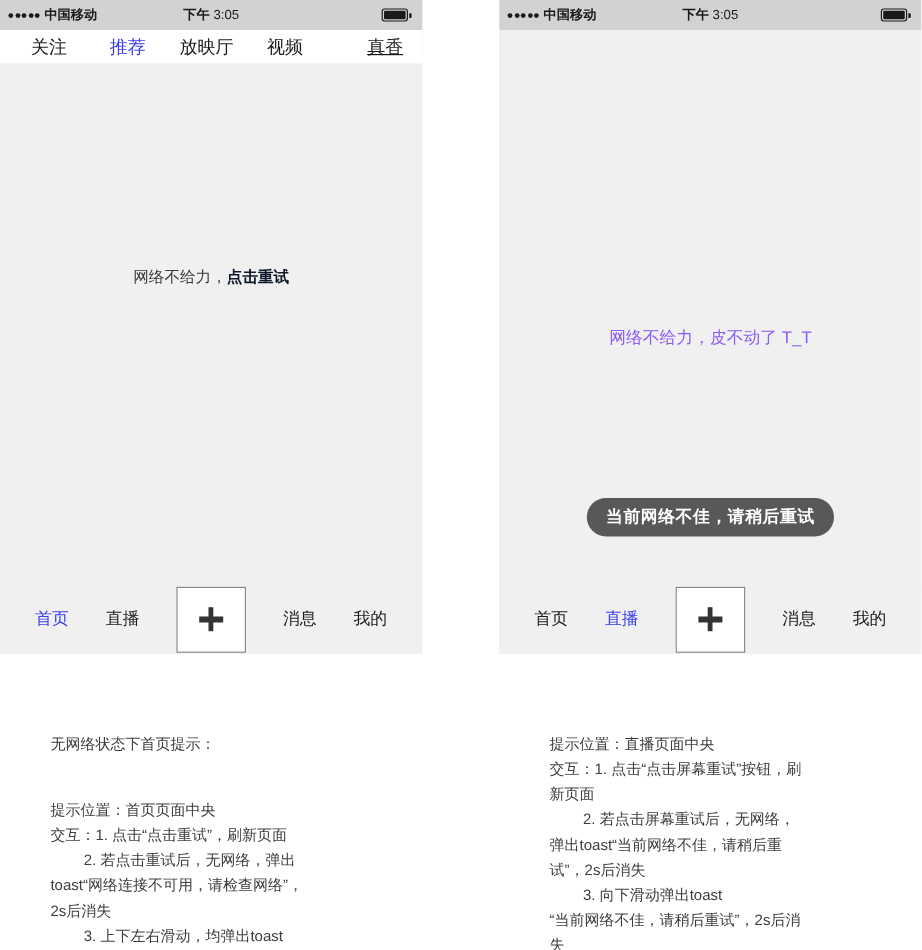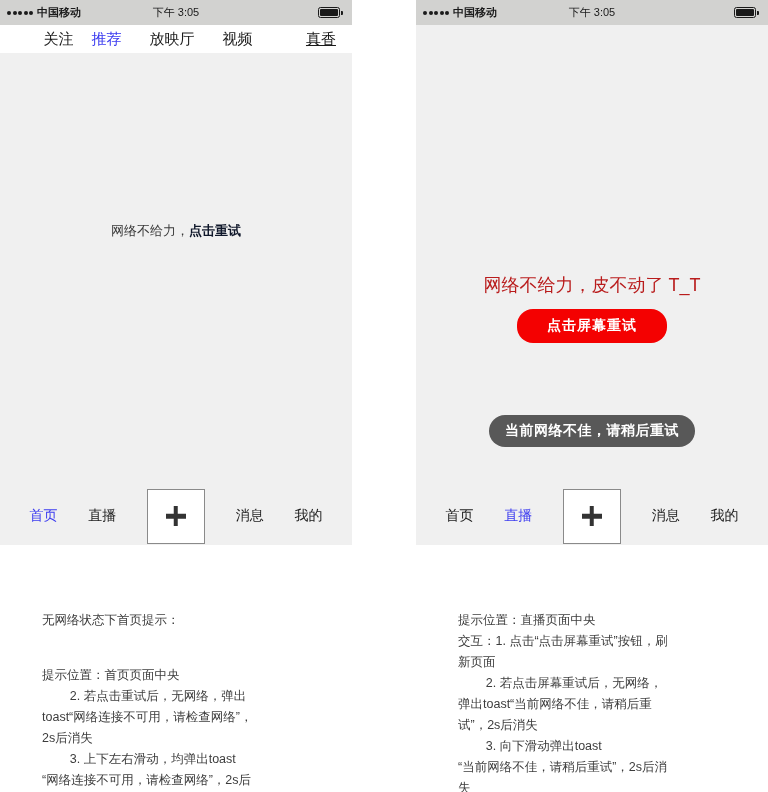--- a/index.html
+++ b/index.html
@@ -69,21 +69,21 @@
     border-radius: 50%;
     background: #1a1a1a;
   }
   .carrier-name { font-size: 11px; font-weight: bold; }
   .statusbar .clock {
     position: absolute;
     left: 0; right: 0;
     text-align: center;
     font-size: 11px;
   }
-  .statusbar .clock .ampm { font-weight: normal; }
+  .statusbar .clock .ampm { font-weight: bold; }
   .battery {
     position: absolute;
     right: 9px;
     display: flex;
     align-items: center;
   }
   .battery .body {
     width: 22px;
     height: 11px;
     border: 1.5px solid #1a1a1a;
@@ -116,21 +116,21 @@
     padding: 0 6px;
     box-sizing: border-box;
     font-size: 15px;
     color: #1a1a1a;
   }
   .top-tabs .tab {
     flex: 1;
     text-align: center;
     white-space: nowrap;
   }
-  .top-tabs .tab.first { text-align: right; padding-left: 2px; }
+  .top-tabs .tab.first { text-align: center; padding-left: 2px; }
   .top-tabs .tab.last  { text-align: right; padding-right: 10px; text-decoration: underline; }
   .top-tabs .tab.active { color: #3b3bf0; }
 
   
   .screen {
     position: relative;
     background: #f0f0f0;
     height: 100%;
   }
   .screen.with-tabs { height: calc(545px - 25px - 28px - 58px); }
@@ -160,22 +160,22 @@
     color: #3a3a3a;
     margin-top: 8px;
     white-space: nowrap;
   }
   .retry-link {
     color: #0f172a;
     font-weight: bold;
   }
 
   .hint-line {
-    font-size: 18px;
-    color: #b91c1c;
+    font-size: 14px;
+    color: #8b5cf6;
     white-space: nowrap;
   }
 
   .retry-btn {
     display: inline-block;
     margin-top: 12px;
     background: #f40101;
     color: #ffffff;
     font-size: 14px;
     font-weight: bold;
@@ -339,21 +339,20 @@
           <span class="body">
               <span class="fill"></span>
             </span>
           <span class="cap"></span>
         </div>
       </div>
 
       <div class="screen no-tabs">
         <div class="center-stack" style="top:248px;">
           <div class="hint-line">网络不给力，皮不动了 T_T</div>
-          <button class="retry-btn">点击屏幕重试</button>
         </div>
         <div class="center-stack" style="top:390px;">
           <div class="toast">当前网络不佳，请稍后重试</div>
         </div>
       </div>
 
       <div class="bottom-nav">
         <span class="nav-item">首页</span>
         <span class="nav-item active">直播</span>
         <span class="plus-btn">
@@ -362,20 +361,21 @@
         <span class="nav-item">消息</span>
         <span class="nav-item">我的</span>
       </div>
 
     </div>
   </div>
 
   <div class="notes left">
     <div class="notes-title">无网络状态下首页提示：</div>
     <div class="notes-line">提示位置：首页页面中央</div>
+    <div class="notes-line">交互：1. 点击“点击重试”，刷新页面</div>
     <div class="notes-line">        2. 若点击重试后，无网络，弹出
 toast“网络连接不可用，请检查网络”，
 2s后消失</div>
     <div class="notes-line">        3. 上下左右滑动，均弹出toast
 “网络连接不可用，请检查网络”，2s后
 消失</div>
   </div>
 
   <div class="notes right">
     <div class="notes-line">提示位置：直播页面中央</div>

